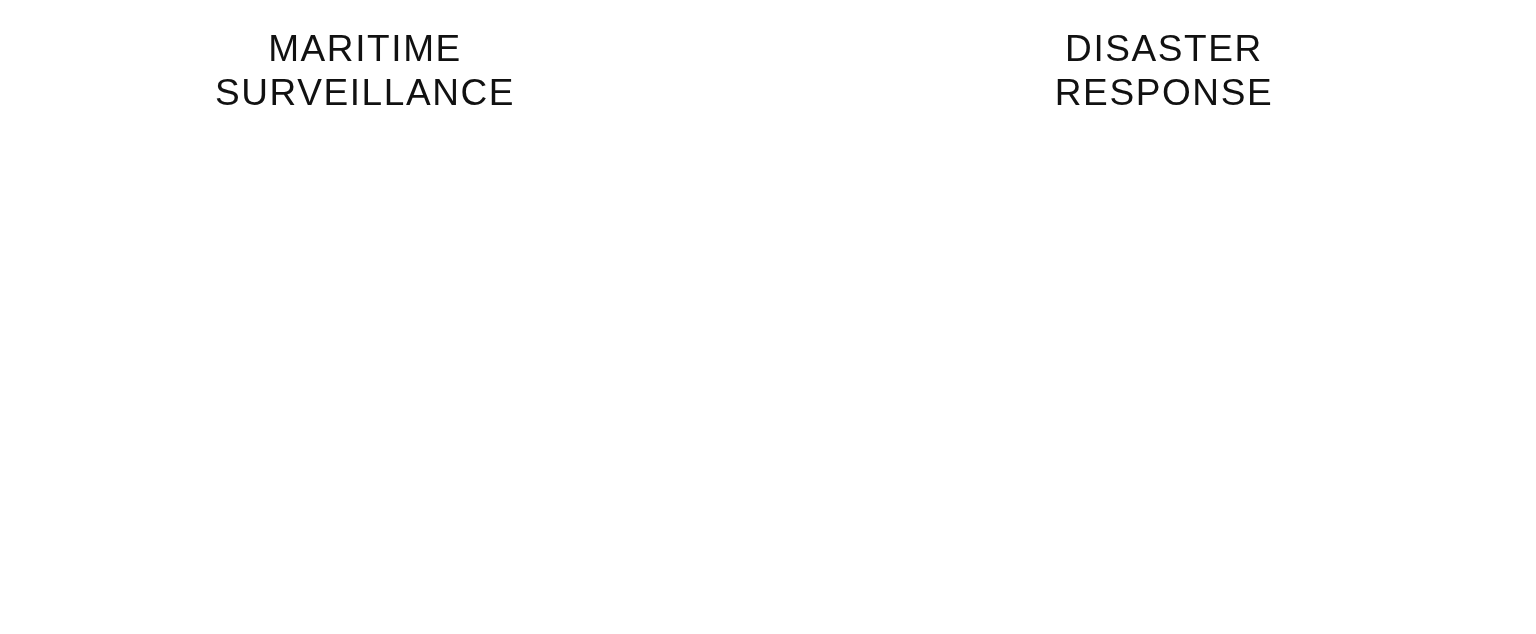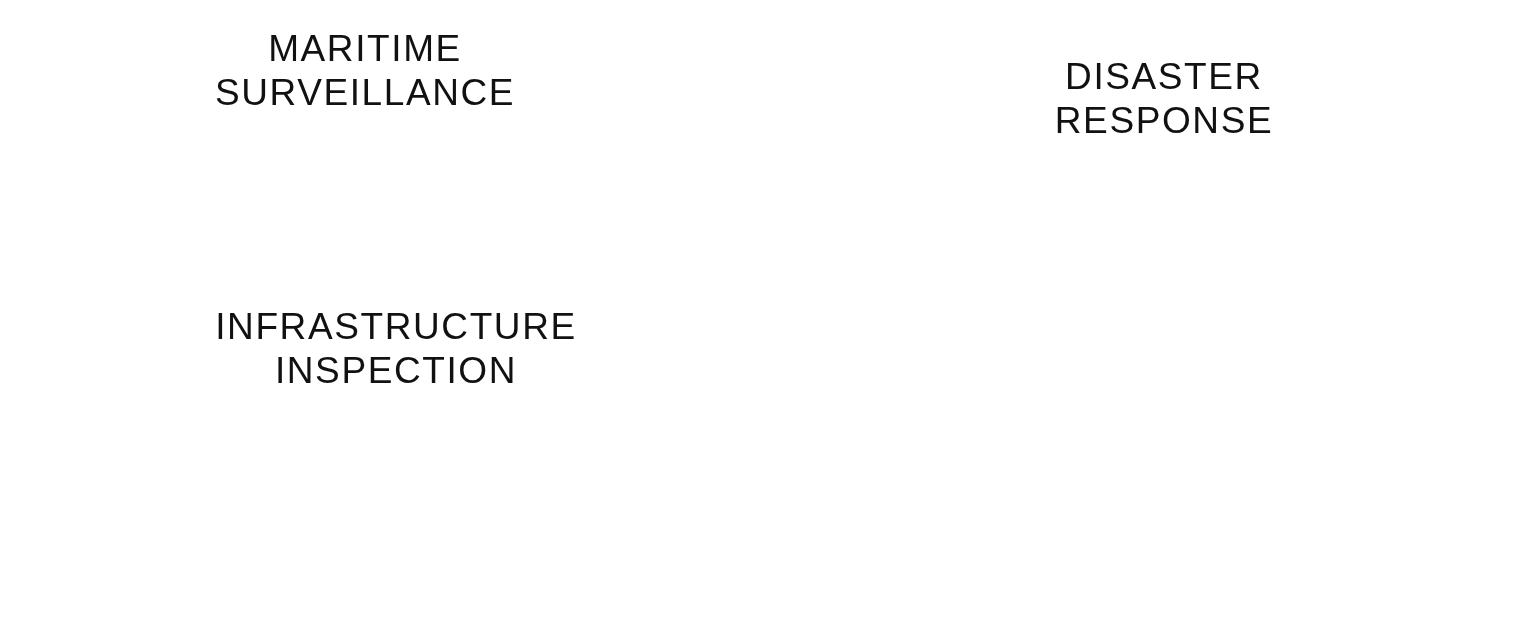--- a/index.html
+++ b/index.html
@@ -34,21 +34,20 @@
     align-items: center;
     justify-content: flex-start;
   }
 
   
   .col-left .use-case-label {
     margin-left: -38px;
   }
   .col-right .use-case-label {
     margin-left: 24px;
-    margin-top: 28px;
   }
 
   .use-case-label {
     text-align: center;
     color: #111111;
     font-family: "Liberation Sans", sans-serif;
     font-size: 37px;
     font-weight: 400;
     letter-spacing: 1.6px;
     line-height: 44px;
@@ -72,20 +71,16 @@
     <div class="use-case-label">MARITIME
 SURVEILLANCE</div>
   </div>
 
   <div class="use-case-cell col-right row-1">
     <div class="use-case-label">DISASTER
 RESPONSE</div>
   </div>
 
 
-  <div class="use-case-cell col-right row-2">
-    <div class="use-case-label">INFRASTRUCTURE
-INSPECTION</div>
-  </div>
 
 
 
 </div>
 
 </body></html>

